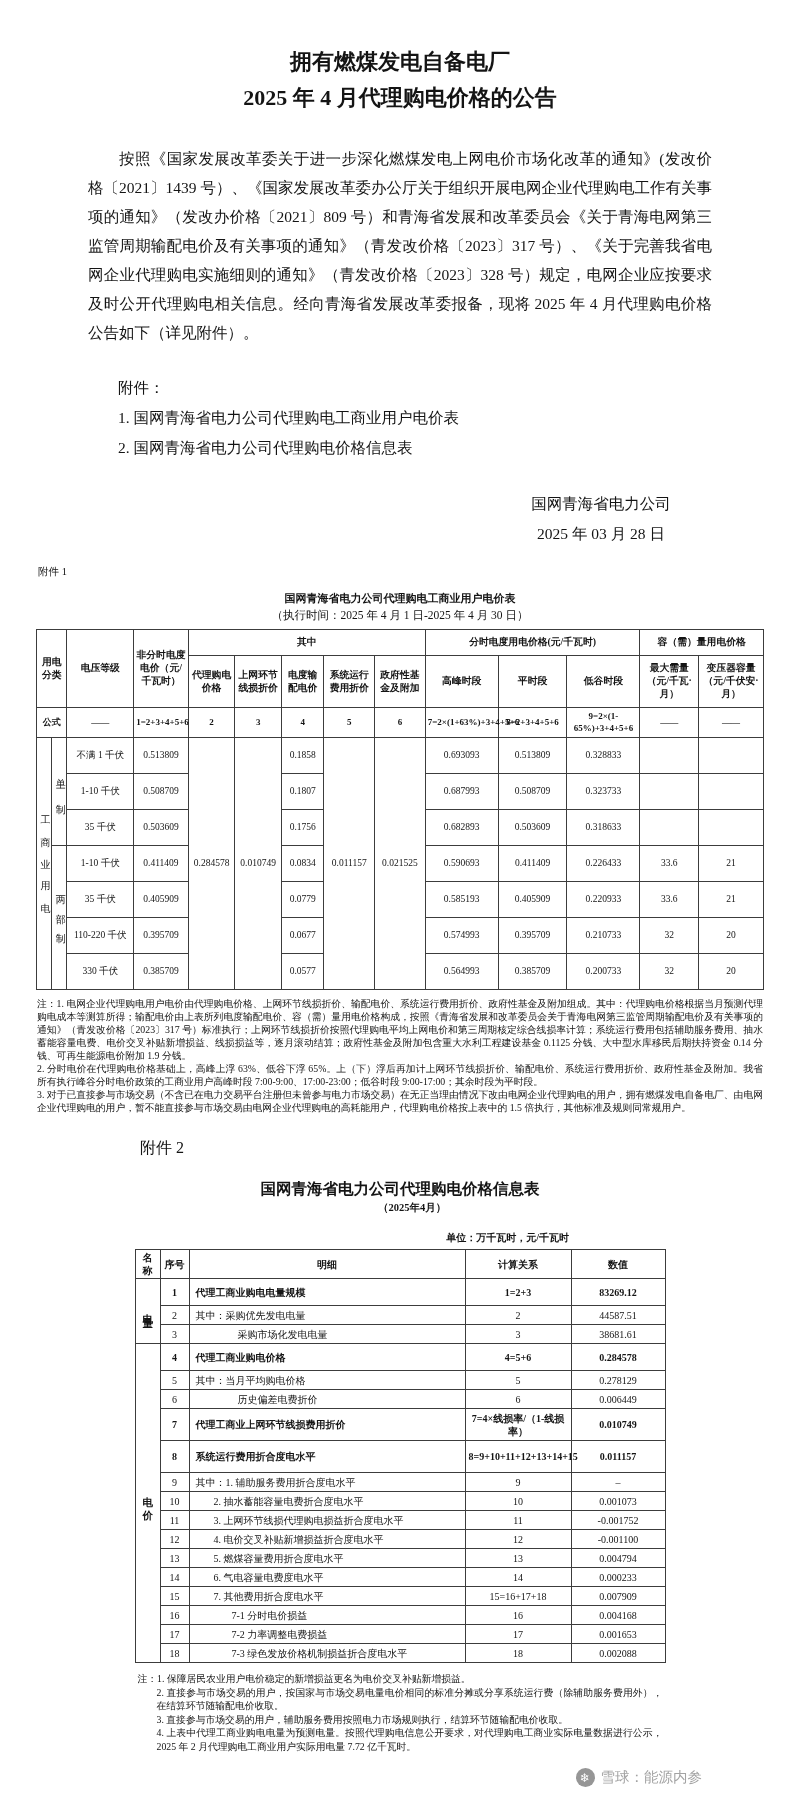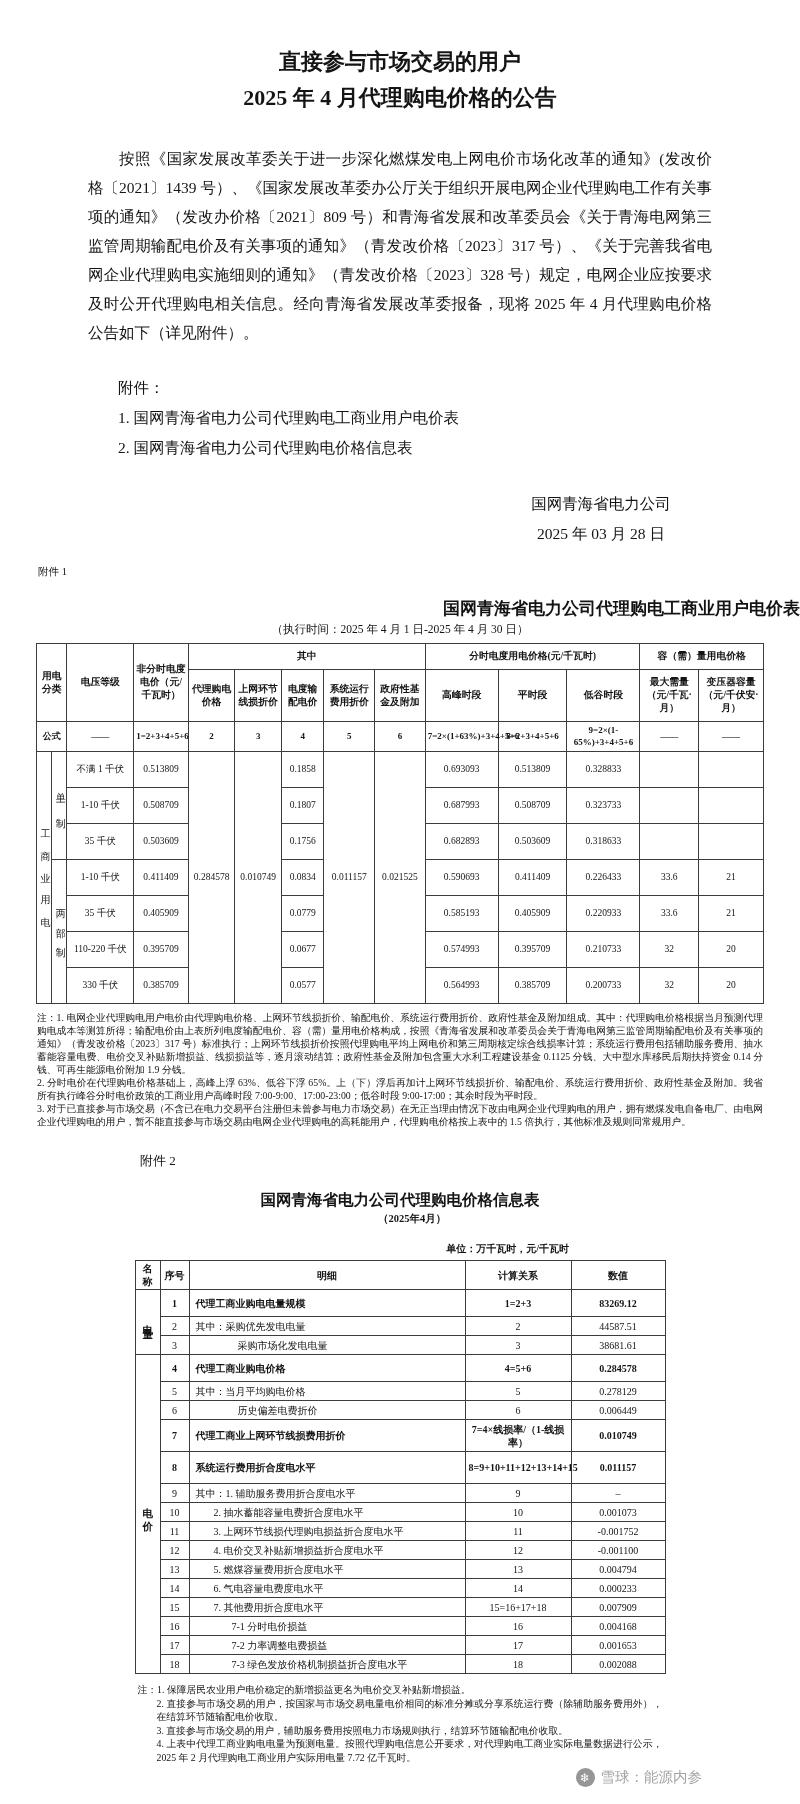--- a/index.html
+++ b/index.html
@@ -9,37 +9,37 @@
     background:#ffffff; color:#141414; overflow:hidden;
     font-family:"Liberation Serif","DejaVu Serif",serif;
   }
   
   .doc-title { padding-top:44px; text-align:center; font-size:22px; font-weight:700; line-height:36px; }
   .body-para { margin:28px 88px 16px 88px; font-size:15.5px; line-height:29px; text-align:justify; text-indent:2em; }
   .attach-block { margin:26px 88px 0 118px; font-size:15.5px; line-height:30px; }
   .signature { width:230px; margin:26px 84px 0 auto; text-align:center; font-size:15.5px; line-height:30px; }
   
   .annex1-label { margin:16px 0 0 38px; font-size:10.5px; }
-  .t1-title { margin-top:18px; text-align:right; font-size:17px; font-weight:700; }
+  .t1-title { margin-top:12px; text-align:center; font-size:11px; font-weight:700; }
   .t1-sub { margin-top:2px; text-align:center; font-size:11.5px; }
   table { border-collapse:collapse; table-layout:fixed; }
   .t1 { width:728px; margin:6px auto 0 auto; font-size:9.5px; }
   .t1 th, .t1 td { border:1px solid #3c3c3c; padding:1px 2px; text-align:center; vertical-align:middle; line-height:1.3; }
   .t1 thead th { font-weight:700; font-size:9.8px; }
   .t1 .formula-row td { height:30px; font-weight:700; font-size:9px; }
   .t1 tbody tr.datarow { height:36px; }
   .t1 .hrow1 { height:26px; } .t1 .hrow2 { height:52px; }
   .vert { display:inline-block; writing-mode:vertical-rl; text-orientation:upright; }
   .vs-industry { letter-spacing:22px; font-size:10px; }
   .vs-single   { letter-spacing:13px; font-size:10px; }
   .vs-two      { letter-spacing:19px; font-size:10px; }
   .notes1 { margin:7px 37px 0 37px; font-size:9.8px; line-height:13px; text-align:justify; }
   .notes1 p { margin:0; }
   
-  .annex2-label { margin:24px 0 0 140px; font-size:13px; }
+  .annex2-label { margin:24px 0 0 140px; font-size:16px; }
   .t2-title { margin-top:20px; text-align:center; font-size:15.5px; font-weight:700; }
   .t2-sub { margin-top:1px; text-align:center; font-size:10.5px; font-weight:700;padding-left:24px; }
   .t2-unit { width:530px; margin:16px auto 0 auto; text-align:right; padding-right:96px; font-size:10px; font-weight:700; }
   .t2 { width:530px; margin:4px auto 0 auto; font-size:10px; }
   .t2 th, .t2 td { border:1px solid #3c3c3c; padding:1px 3px; text-align:center; vertical-align:middle; line-height:1.3; }
   .t2 thead th { font-weight:700; height:22px; }
   .t2 td.detail { text-align:left; padding-left:6px; }
   .t2 tr { height:19px; }
   .t2 tr.tall { height:27px; }
   .t2 tr.tall2 { height:32px; }
@@ -57,21 +57,21 @@
     font-family:"Liberation Sans","DejaVu Sans",sans-serif; color:#a3a3a3; font-size:14.5px; }
   .wm-logo { width:19px; height:19px; border-radius:50%; background:#969696; color:#ffffff;
     display:flex; align-items:center; justify-content:center; font-size:12px; line-height:1; }
 </style>
 </head>
 <body>
 
 <div class="page">
 
   <div class="doc-title">
-    <div>直接参与市场交易的用户</div>
+    <div>拥有燃煤发电自备电厂</div>
     <div>2025 年 4 月代理购电价格的公告</div>
   </div>
 
   <p class="body-para">按照《国家发展改革委关于进一步深化燃煤发电上网电价市场化改革的通知》(发改价格〔2021〕1439 号）、《国家发展改革委办公厅关于组织开展电网企业代理购电工作有关事项的通知》（发改办价格〔2021〕809 号）和青海省发展和改革委员会《关于青海电网第三监管周期输配电价及有关事项的通知》（青发改价格〔2023〕317 号）、《关于完善我省电网企业代理购电实施细则的通知》（青发改价格〔2023〕328 号）规定，电网企业应按要求及时公开代理购电相关信息。经向青海省发展改革委报备，现将 2025 年 4 月代理购电价格公告如下（详见附件）。</p>
 
   <div class="attach-block">
     <div>附件：</div>
     <div>1. 国网青海省电力公司代理购电工商业用户电价表</div>
     <div>2. 国网青海省电力公司代理购电价格信息表</div>
   </div>

